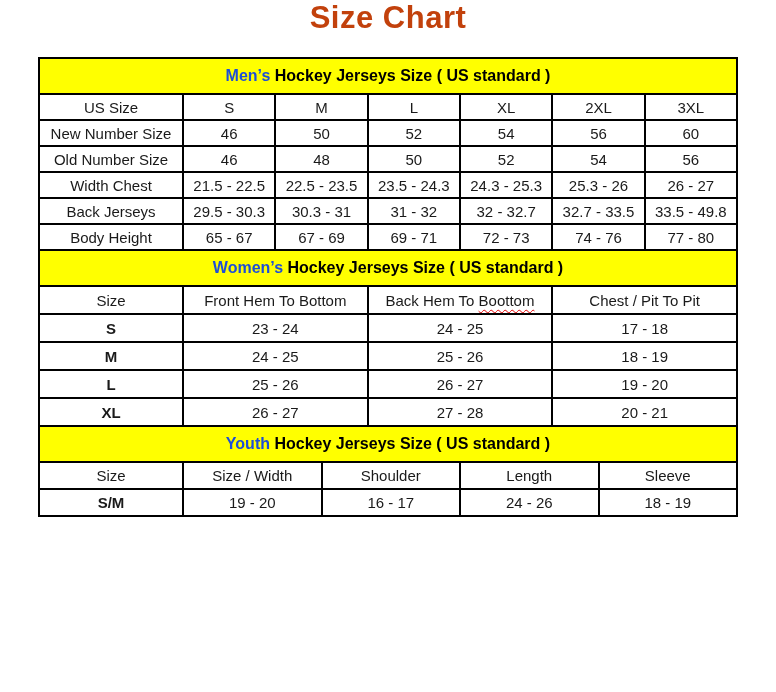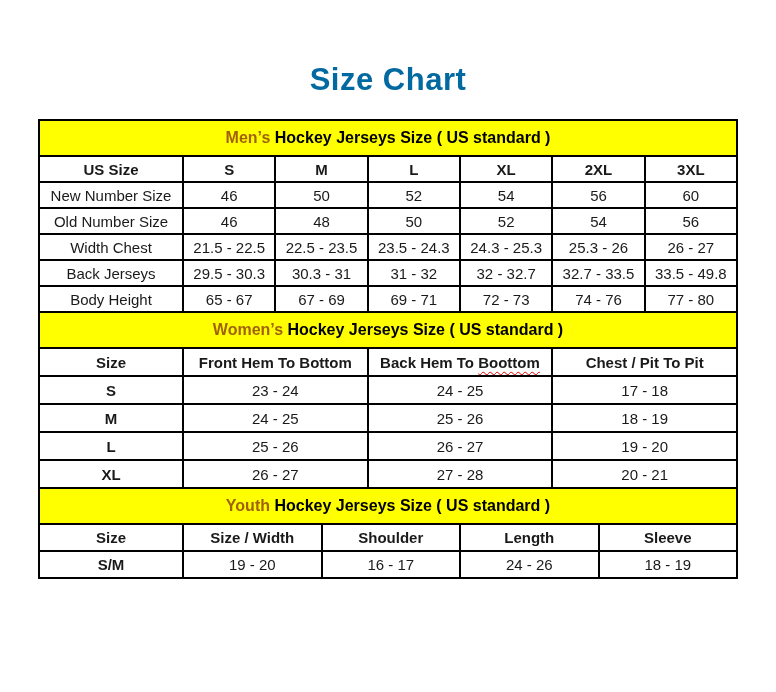--- a/index.html
+++ b/index.html
@@ -2,40 +2,40 @@
 <html><head>
 <meta charset="utf-8">
 <style>
   * { box-sizing: border-box; margin: 0; padding: 0; }
   html, body { background: #ffffff; }
   .sheet {
     width: 776px; height: 692px; background: #ffffff; overflow: hidden;
     font-family: "Liberation Sans", "DejaVu Sans", sans-serif; color: #1a1a1a;
   }
   .page-title {
-    padding-top: 62px; text-align: center;
-    font-size: 31px; font-weight: bold; color: #0369a1; letter-spacing: 0.5px;
+    text-align: center;
+    font-size: 31px; font-weight: bold; color: #c2410c; letter-spacing: 0.5px;
   }
   .chart { width: 700px; margin: 21px 38px 0 38px; }
   section + section { margin-top: -2px; }
   .band {
     border: 2px solid #000; background: #FFFF00;
     height: 38px; line-height: 34px; text-align: center;
     font-weight: bold; font-size: 16px; color: #000;
   }
-  .band .accent { color: #a16207; }
+  .band .accent { color: #1d4ed8; }
   table.grid {
     width: 100%; border-collapse: collapse; table-layout: fixed; margin-top: -2px;
     background: #ffffff;
   }
   .grid th, .grid td {
     border: 2px solid #000; text-align: center; vertical-align: middle;
     font-size: 15px; padding: 0; color: #1a1a1a; overflow: hidden; white-space: nowrap;
   }
-  .grid th { font-weight: bold; }
+  .grid th { font-weight: normal; }
   table.mens  th, table.mens  td { height: 26px; }
   table.womens th, table.womens td { height: 28px; }
   table.youth th, table.youth td { height: 27px; }
   td.lbl-plain { font-weight: normal; }
   td.lbl-bold  { font-weight: bold; }
   .misspelled {
     text-decoration: underline wavy #E00000;
     text-decoration-thickness: 1px; text-underline-offset: 3px;
   }
 </style>

